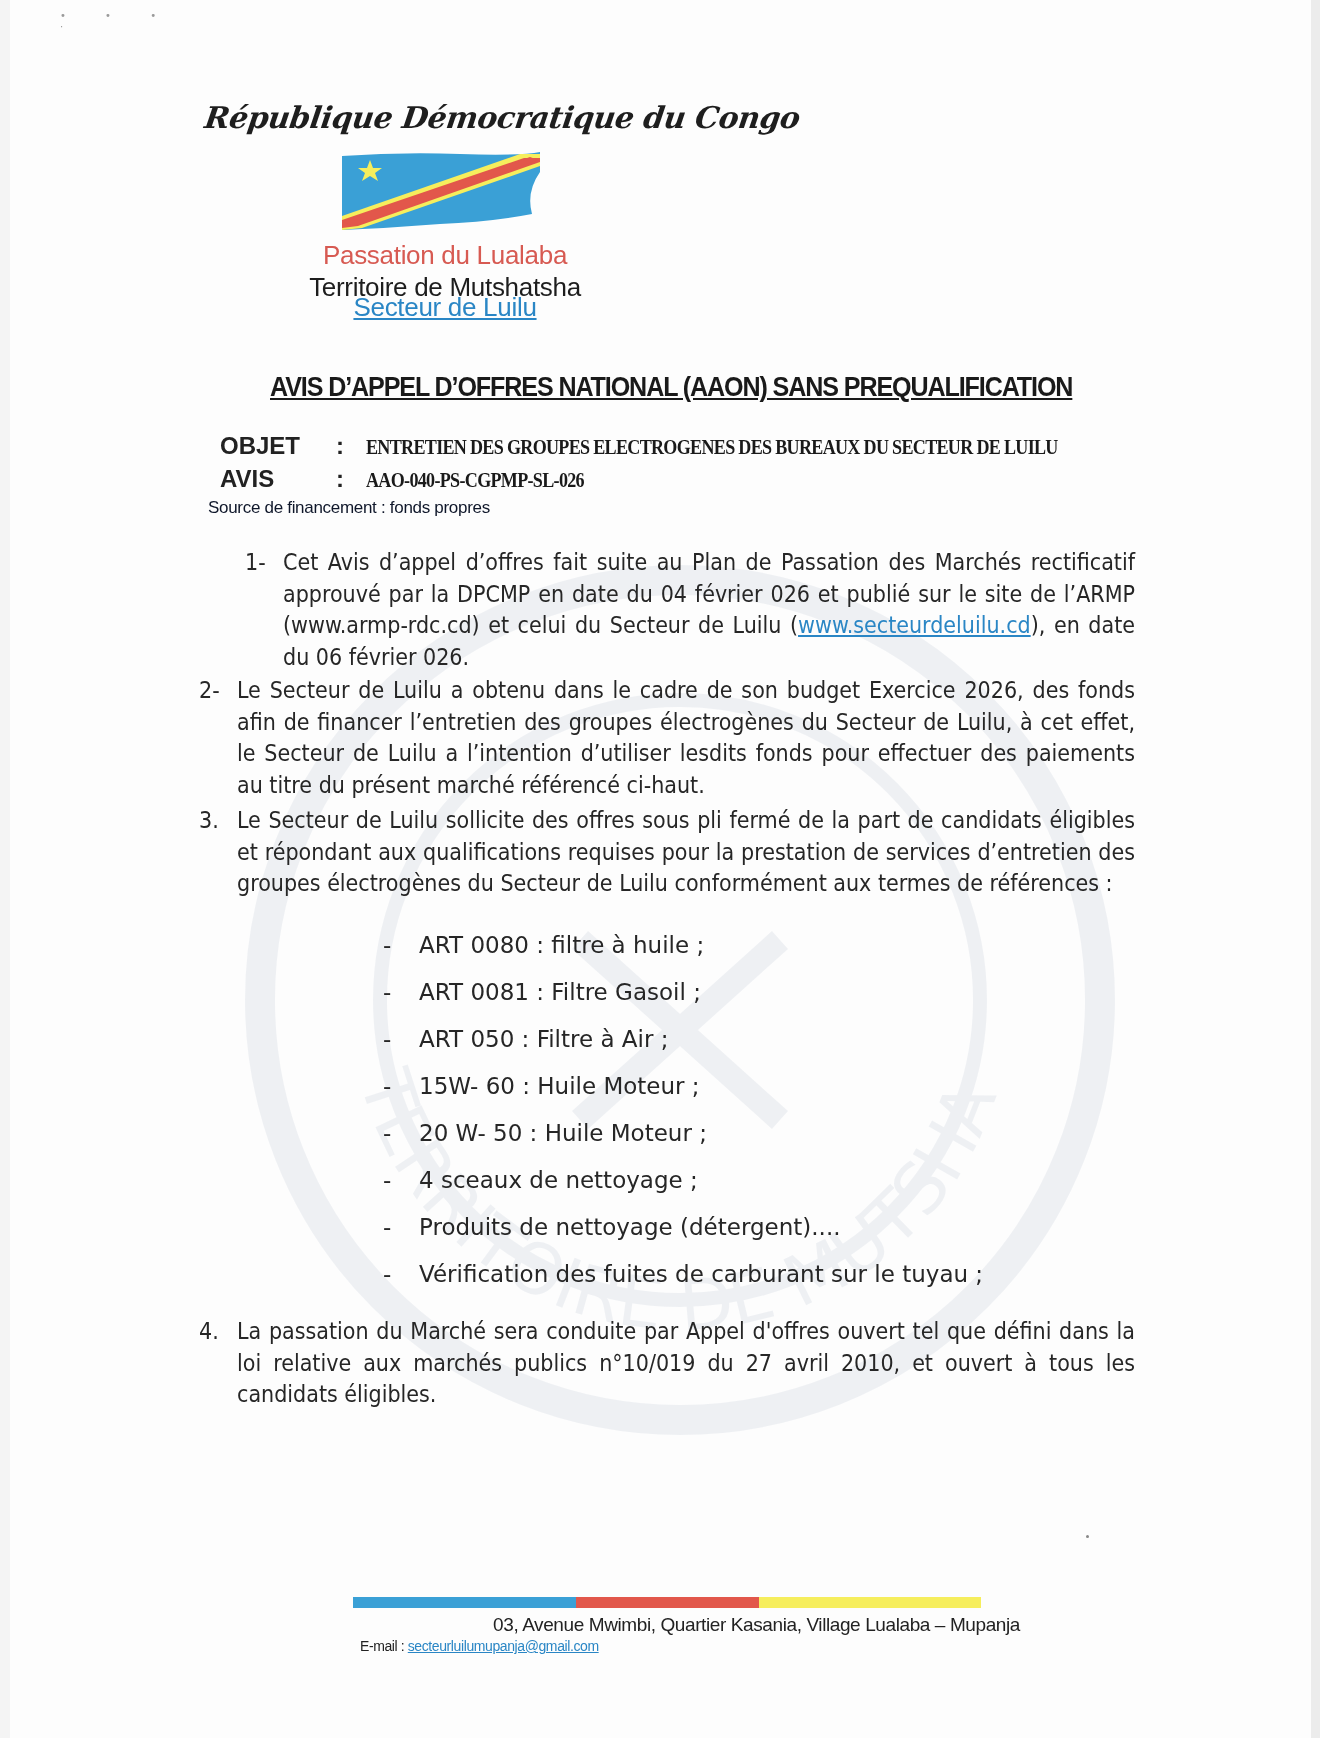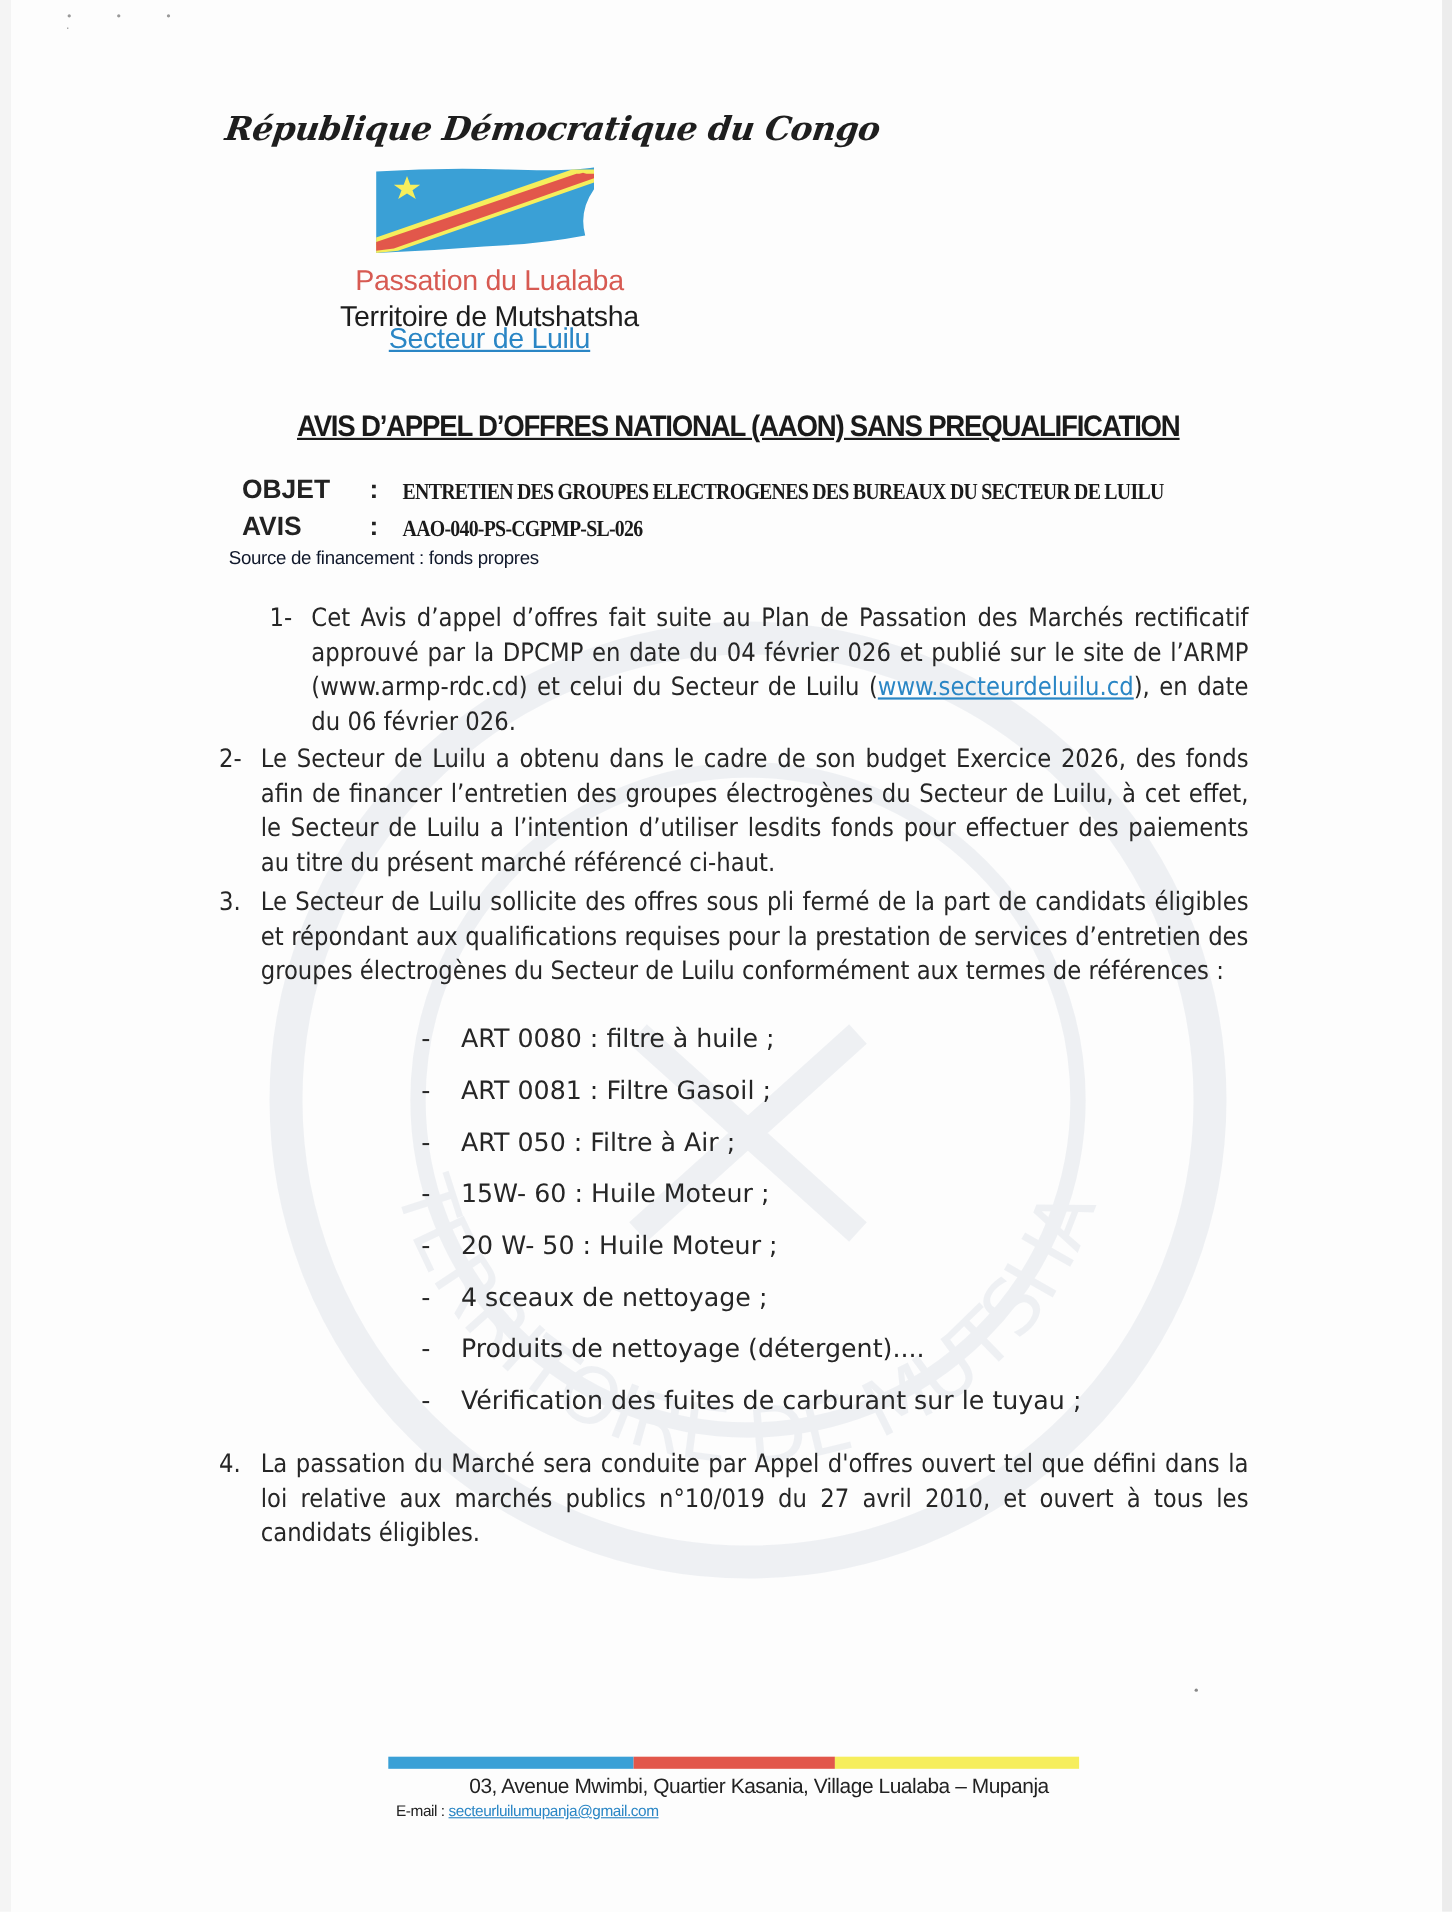--- a/index.html
+++ b/index.html
@@ -64,21 +64,21 @@
 
   .bullets { position:absolute; left:383px; top:932px; }
   .bullet { position:absolute; left:0; white-space:nowrap; font-family:"DejaVu Sans", sans-serif; font-size:23px; color:#262626; }
   .bullet .dash { position:absolute; left:0; }
   .bullet .text { position:absolute; left:36px; }
 
   .footer-bar { position:absolute; top:1597px; height:11px; }
   .bar-blue { left:353px; width:223px; background:#3aa0d6; }
   .bar-red  { left:576px; width:183px; background:#e2574b; }
   .bar-yellow { left:759px; width:222px; background:#f6ee5c; }
-  .footer-address { position:absolute; left:360px; top:1614px; width:660px; text-align:center;
+  .footer-address { position:absolute; left:360px; top:1614px; width:660px; text-align:right;
     font-family:"Liberation Sans", sans-serif; font-size:19px; color:#222; letter-spacing:-0.4px; }
   .footer-email { position:absolute; left:360px; top:1638px; width:660px; 
     font-family:Liberation Sans, sans-serif; font-size:14px; color:#222; letter-spacing:-0.4px; }
   .footer-email .email-link { color:#2a86c5; text-decoration:underline; }
   .dot { position:absolute; left:1086px; top:1535px; width:3px; height:3px; background:#888; border-radius:50%; }
 </style>
 </head>
 <body>
 
 <div class="page-edge-left"></div>

